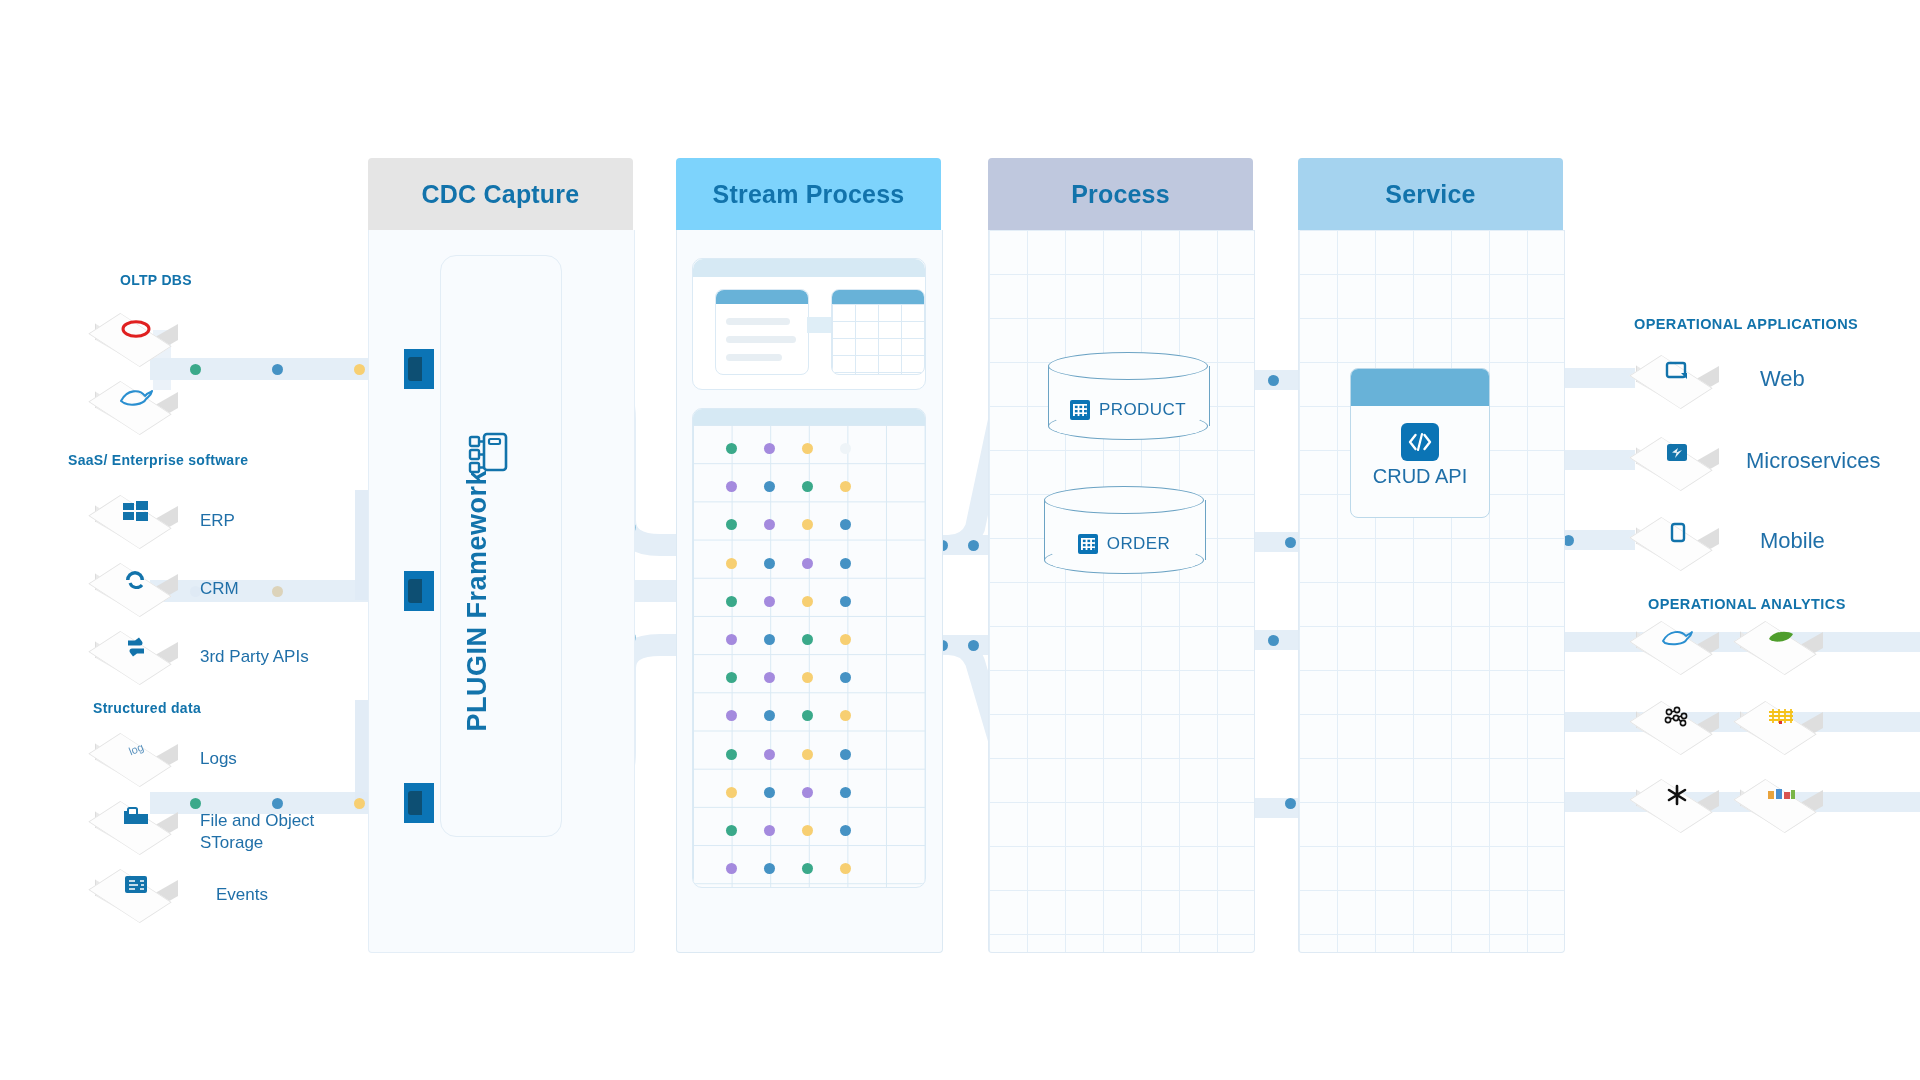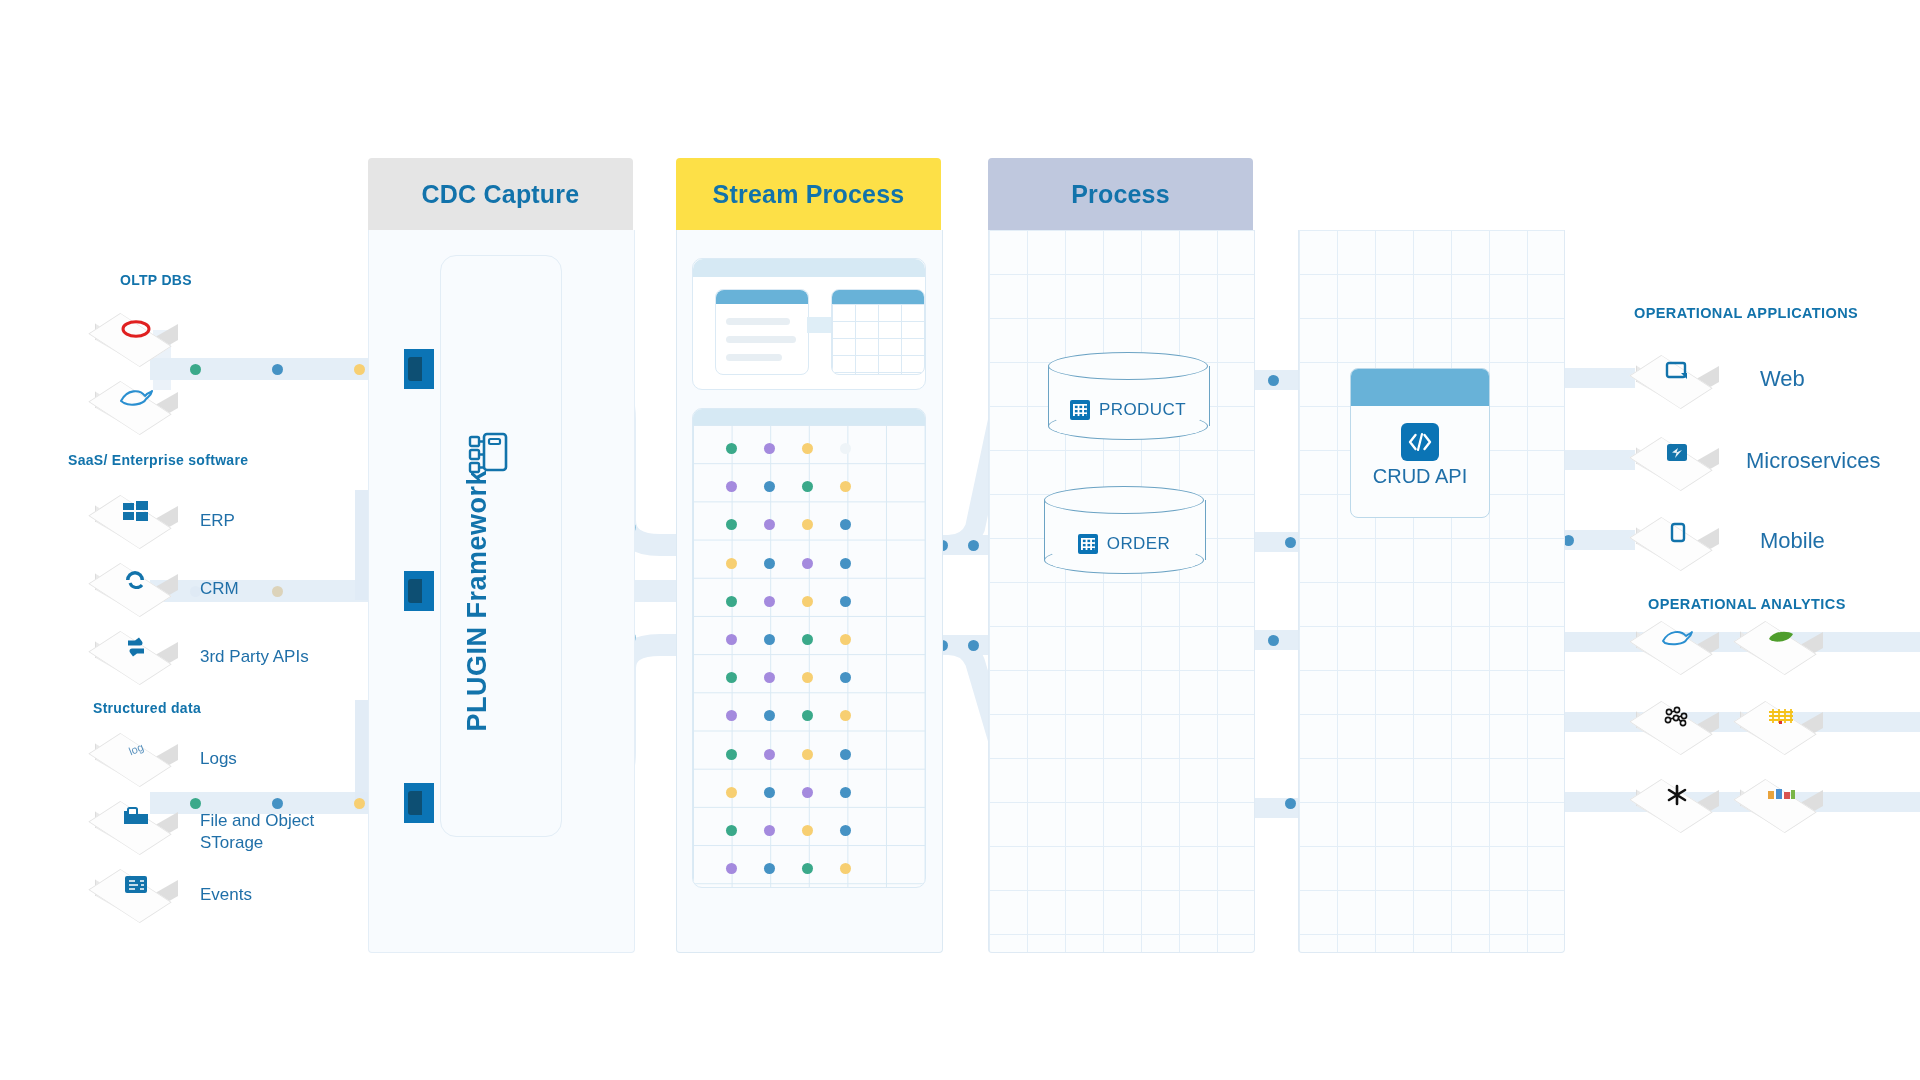--- a/index.html
+++ b/index.html
@@ -21,21 +21,21 @@
   .col .col-body{
     position:absolute;left:0;top:72px;width:100%;bottom:0;
     border-radius:0 0 4px 4px;
   }
 
   .col-cdc{left:368px;top:158px;width:265px;height:795px;}
   .col-cdc .col-head{background:#e5e5e5;}
   .col-cdc .col-body{background:#f8fbfe;border:1px solid #e4eef7;border-top:none;}
 
   .col-stream{left:676px;top:158px;width:265px;height:795px;}
-  .col-stream .col-head{background:#fde047;}
+  .col-stream .col-head{background:#7dd3fc;}
   .col-stream .col-body{background:#f8fbfe;border:1px solid #dce9f3;border-top:none;}
 
   .col-storage{left:988px;top:158px;width:265px;height:795px;}
   .col-storage .col-head{background:#bfc8de;}
   .col-storage .col-body{
     background:#fbfdfe;
     background-image:
       linear-gradient(to right,#e3eef7 1px,transparent 1px),
       linear-gradient(to bottom,#e3eef7 1px,transparent 1px);
     background-size:38px 44px;
@@ -270,20 +270,21 @@
     <div class="col-head">Stream Process</div>
     <div class="col-body"></div>
   </div>
 
   <div class="col col-storage">
     <div class="col-head">Process</div>
     <div class="col-body"></div>
   </div>
 
   <div class="col col-service">
+    <div class="col-head">Service</div>
     <div class="col-body"></div>
   </div>
 
   <div class="cdc-inner"></div>
   <div class="plugin-icon">
     <svg width="42" height="46" viewBox="0 0 42 46">
       <rect x="16" y="4" width="22" height="36" rx="3" fill="none" stroke="#1273ab" stroke-width="2.6"></rect>
       <rect x="21" y="9" width="11" height="5" rx="1.4" fill="none" stroke="#1273ab" stroke-width="2.2"></rect>
       <rect x="2" y="7" width="9" height="9" rx="1.6" fill="none" stroke="#1273ab" stroke-width="2.4"></rect>
       <rect x="2" y="20" width="9" height="9" rx="1.6" fill="none" stroke="#1273ab" stroke-width="2.4"></rect>
@@ -500,23 +501,23 @@
     <div class="face-l"></div>
     <div class="face-r"></div>
     <div class="face-top"></div>
     <div class="glyph">
       <svg width="30" height="24" viewBox="0 0 30 24">
         <rect x="4" y="3" width="22" height="17" rx="2" fill="#1273ab"></rect>
         <path d="M8 8h6M8 12h9M8 16h6M19 8h4M20 12h3M19 16h4" stroke="#fff" stroke-width="1.7"></path>
       </svg>
     </div>
   </div>
-  <div class="node-label" style="left:200px;top:884px;">Events</div>
-
-  <div class="right-title" style="left:1634px;top:305px;">OPERATIONAL APPLICATIONS</div>
+  <div class="node-label" style="left:216px;top:884px;">Events</div>
+
+  <div class="right-title" style="left:1634px;top:316px;">OPERATIONAL APPLICATIONS</div>
 
   <div class="iso" style="left:1634px;top:352px;">
     <div class="face-l"></div>
     <div class="face-r"></div>
     <div class="face-top"></div>
     <div class="glyph">
       <svg width="28" height="24" viewBox="0 0 28 24">
         <rect x="4" y="4" width="18" height="14" rx="2" fill="none" stroke="#1273ab" stroke-width="2.4"></rect>
         <path d="M18 14 h6 v6" fill="#1273ab"></path>
       </svg>

